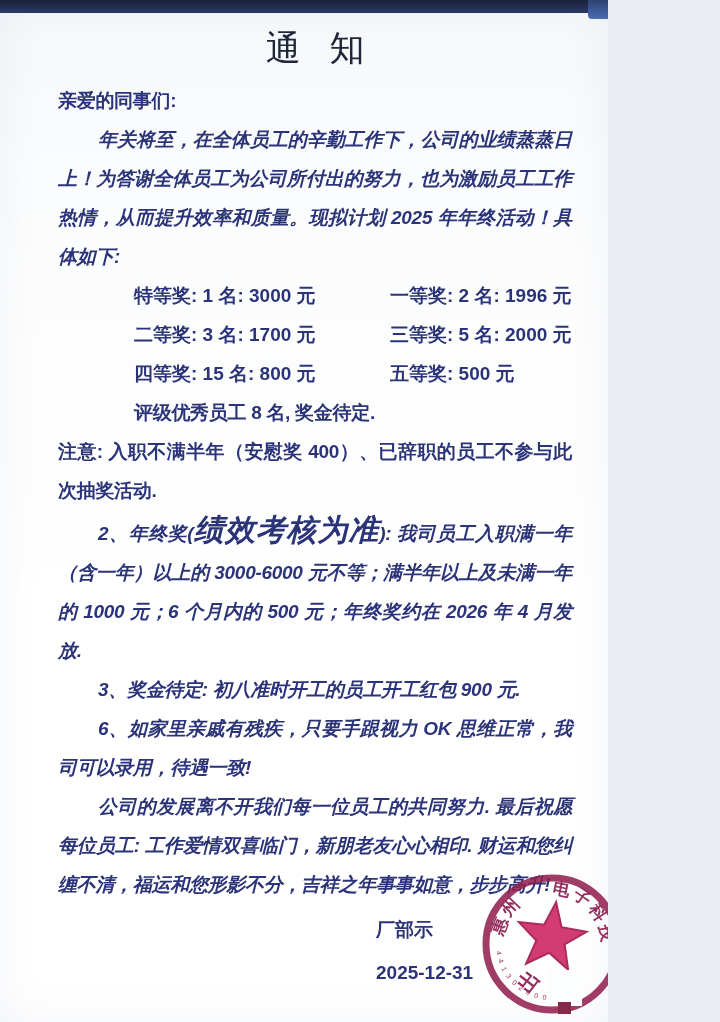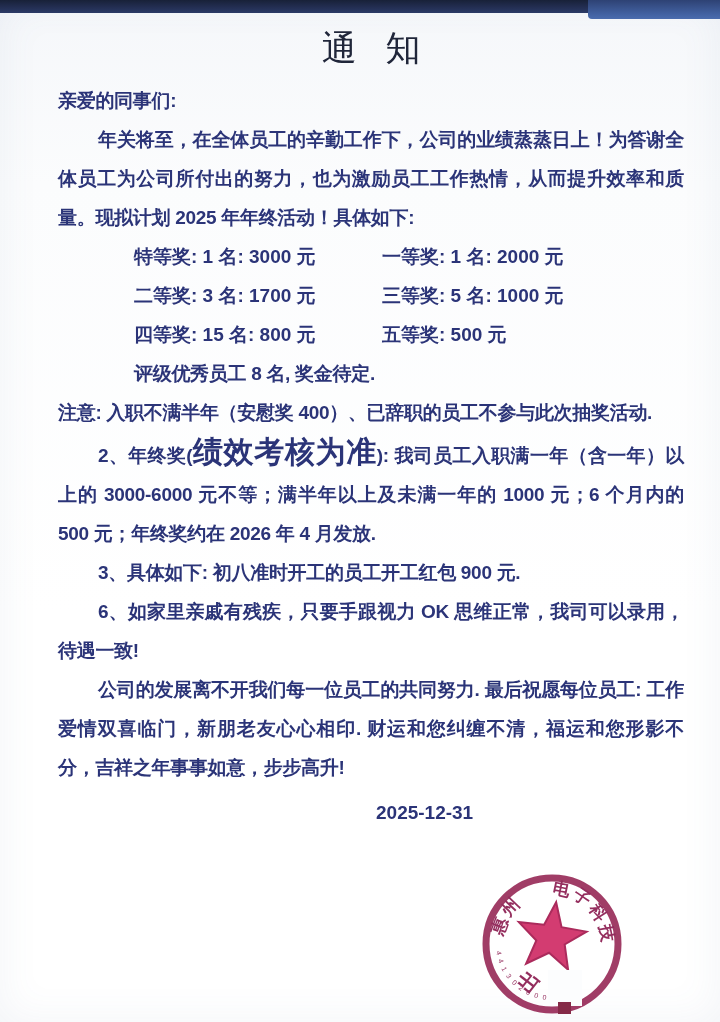--- a/index.html
+++ b/index.html
@@ -5,21 +5,21 @@
   * { box-sizing: border-box; }
   html, body { margin: 0; padding: 0; }
   body {
     width: 720px; height: 1022px;
     background: #e9ecf0;
     font-family: "Liberation Sans", "DejaVu Sans", sans-serif;
     overflow: hidden;
   }
   .page {
     position: relative;
-    width: 720px; height: 1022px;
+    width: 608px; height: 1022px;
     background: linear-gradient(180deg, #f5f7fa 0%, #fbfcfd 18%, #ffffff 60%);
     box-shadow: inset 0 0 40px rgba(90,110,150,0.08);
     overflow: hidden;
   }
   .top-bar {
     position: absolute; top: 0; left: 0;
     width: 720px; height: 13px;
     background: linear-gradient(180deg, #182138 0%, #232e52 55%, #2b3a66 100%);
   }
   .top-bar-right {
@@ -44,26 +44,27 @@
     letter-spacing: 10px;
     margin: 14px 0 10px 10px;
     line-height: 44px;
   }
   .line, .para {
     margin: 0;
     line-height: 39px;
     text-align: justify;
     letter-spacing: -0.3px;
   }
-  .indent { text-indent: 40px; }
+  .indent { text-indent: 40px; font-style: italic; }
   .prizes { margin-left: 76px; }
   .prize-row {
     display: grid;
     grid-template-columns: 248px 1fr;
     line-height: 39px;
+    gap: 8px;
   }
   .label-big { font-size: 30px; letter-spacing: 0; }
   .signature {
     margin-left: 318px;
     margin-top: 4px;
     line-height: 43px;
   }
   .seal {
     position: absolute;
     left: 476px; top: 868px;
@@ -95,46 +96,47 @@
     <div class="doc-title">通 知</div>
 
     <p class="para">亲爱的同事们:</p>
 
     <p class="para indent">年关将至，在全体员工的辛勤工作下，公司的业绩蒸蒸日上！为答谢全体员工为公司所付出的努力，也为激励员工工作热情，从而提升效率和质量。现拟计划 2025 年年终活动！具体如下:</p>
 
 
     <div class="prizes">
       <div class="prize-row">
         <span>特等奖: 1 名: 3000 元</span>
-        <span>一等奖: 1 名: 2000 元</span>
+        <span>一等奖: 2 名: 1996 元</span>
       </div>
       <div class="prize-row">
         <span>二等奖: 3 名: 1700 元</span>
-        <span>三等奖: 5 名: 1000 元</span>
+        <span>三等奖: 5 名: 2000 元</span>
       </div>
       <div class="prize-row">
         <span>四等奖: 15 名: 800 元</span>
         <span>五等奖: 500 元</span>
       </div>
       <p class="para">评级优秀员工 8 名, 奖金待定.</p>
     </div>
 
     <p class="para"><span>注意:</span><span> 入职不满半年（安慰奖 400）、已辞职的员工不参与此次抽奖活动.</span></p>
 
     <p class="para indent"><span>2、</span><span>年终奖(</span><span class="label-big">绩效考核为准</span><span>):</span><span> 我司员工入职满一年（含一年）以上的 3000-6000 元不等；满半年以上及未满一年的 1000 元；6 个月内的 500 元；年终奖约在 2026 年 4 月发放.</span></p>
 
-    <p class="para indent"><span>3、</span><span>具体如下:</span><span> 初八准时开工的员工开工红包 900 元.</span></p>
+    <p class="para indent"><span>3、</span><span>奖金待定:</span><span> 初八准时开工的员工开工红包 900 元.</span></p>
 
 
 
     <p class="para indent"><span>6、</span><span>如家里亲戚有残疾，只要手跟视力 OK 思维正常，我司可以录用，待遇一致!</span></p>
 
     <p class="para indent">公司的发展离不开我们每一位员工的共同努力. 最后祝愿每位员工: 工作爱情双喜临门，新朋老友心心相印. 财运和您纠缠不清，福运和您形影不分，吉祥之年事事如意，步步高升!</p>
 
     <div class="signature">
+      <div>厂部示</div>
       <div>2025-12-31</div>
     </div>
 
   </div>
 
   <svg class="seal" viewBox="0 0 152 152">
     <circle cx="76" cy="76" r="66" fill="none" stroke="#93204f" stroke-width="7" opacity="0.92"></circle>
     <polygon points="75,34 83.8,57.9 109.2,58.9 89.3,74.6 96.2,99.1 75,85 53.8,99.1 60.7,74.6 40.8,58.9 66.2,57.9" fill="#d13069" stroke="#a61e52" stroke-width="2" transform="rotate(8 76 71)"></polygon>
     <path id="sealArc" d="M 26,76 A 50,50 0 1 1 126,76" fill="none"></path>
     <text font-size="17" fill="#8e2154" font-weight="bold" letter-spacing="3">

